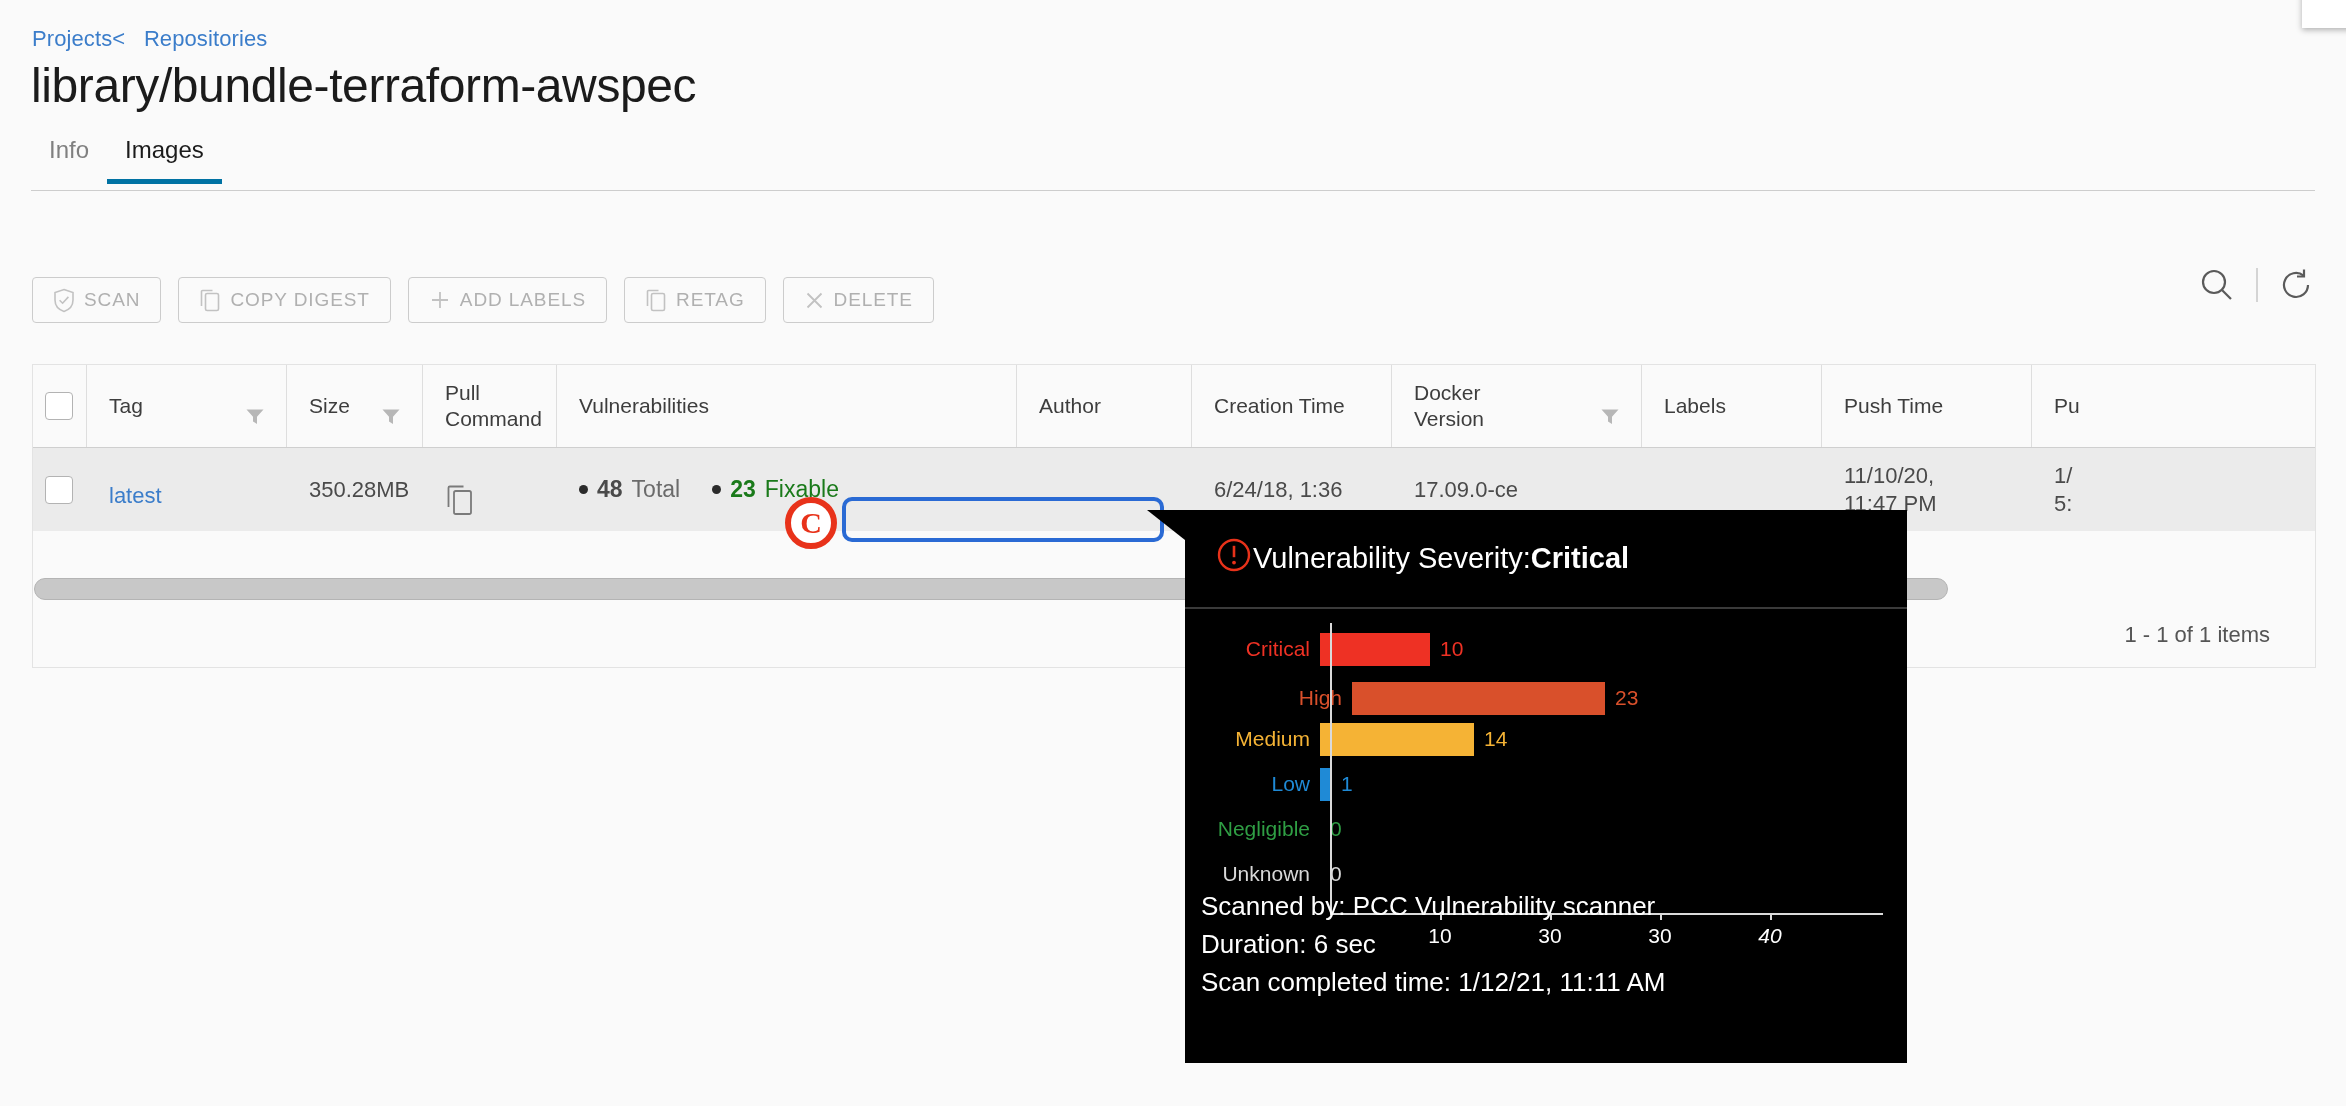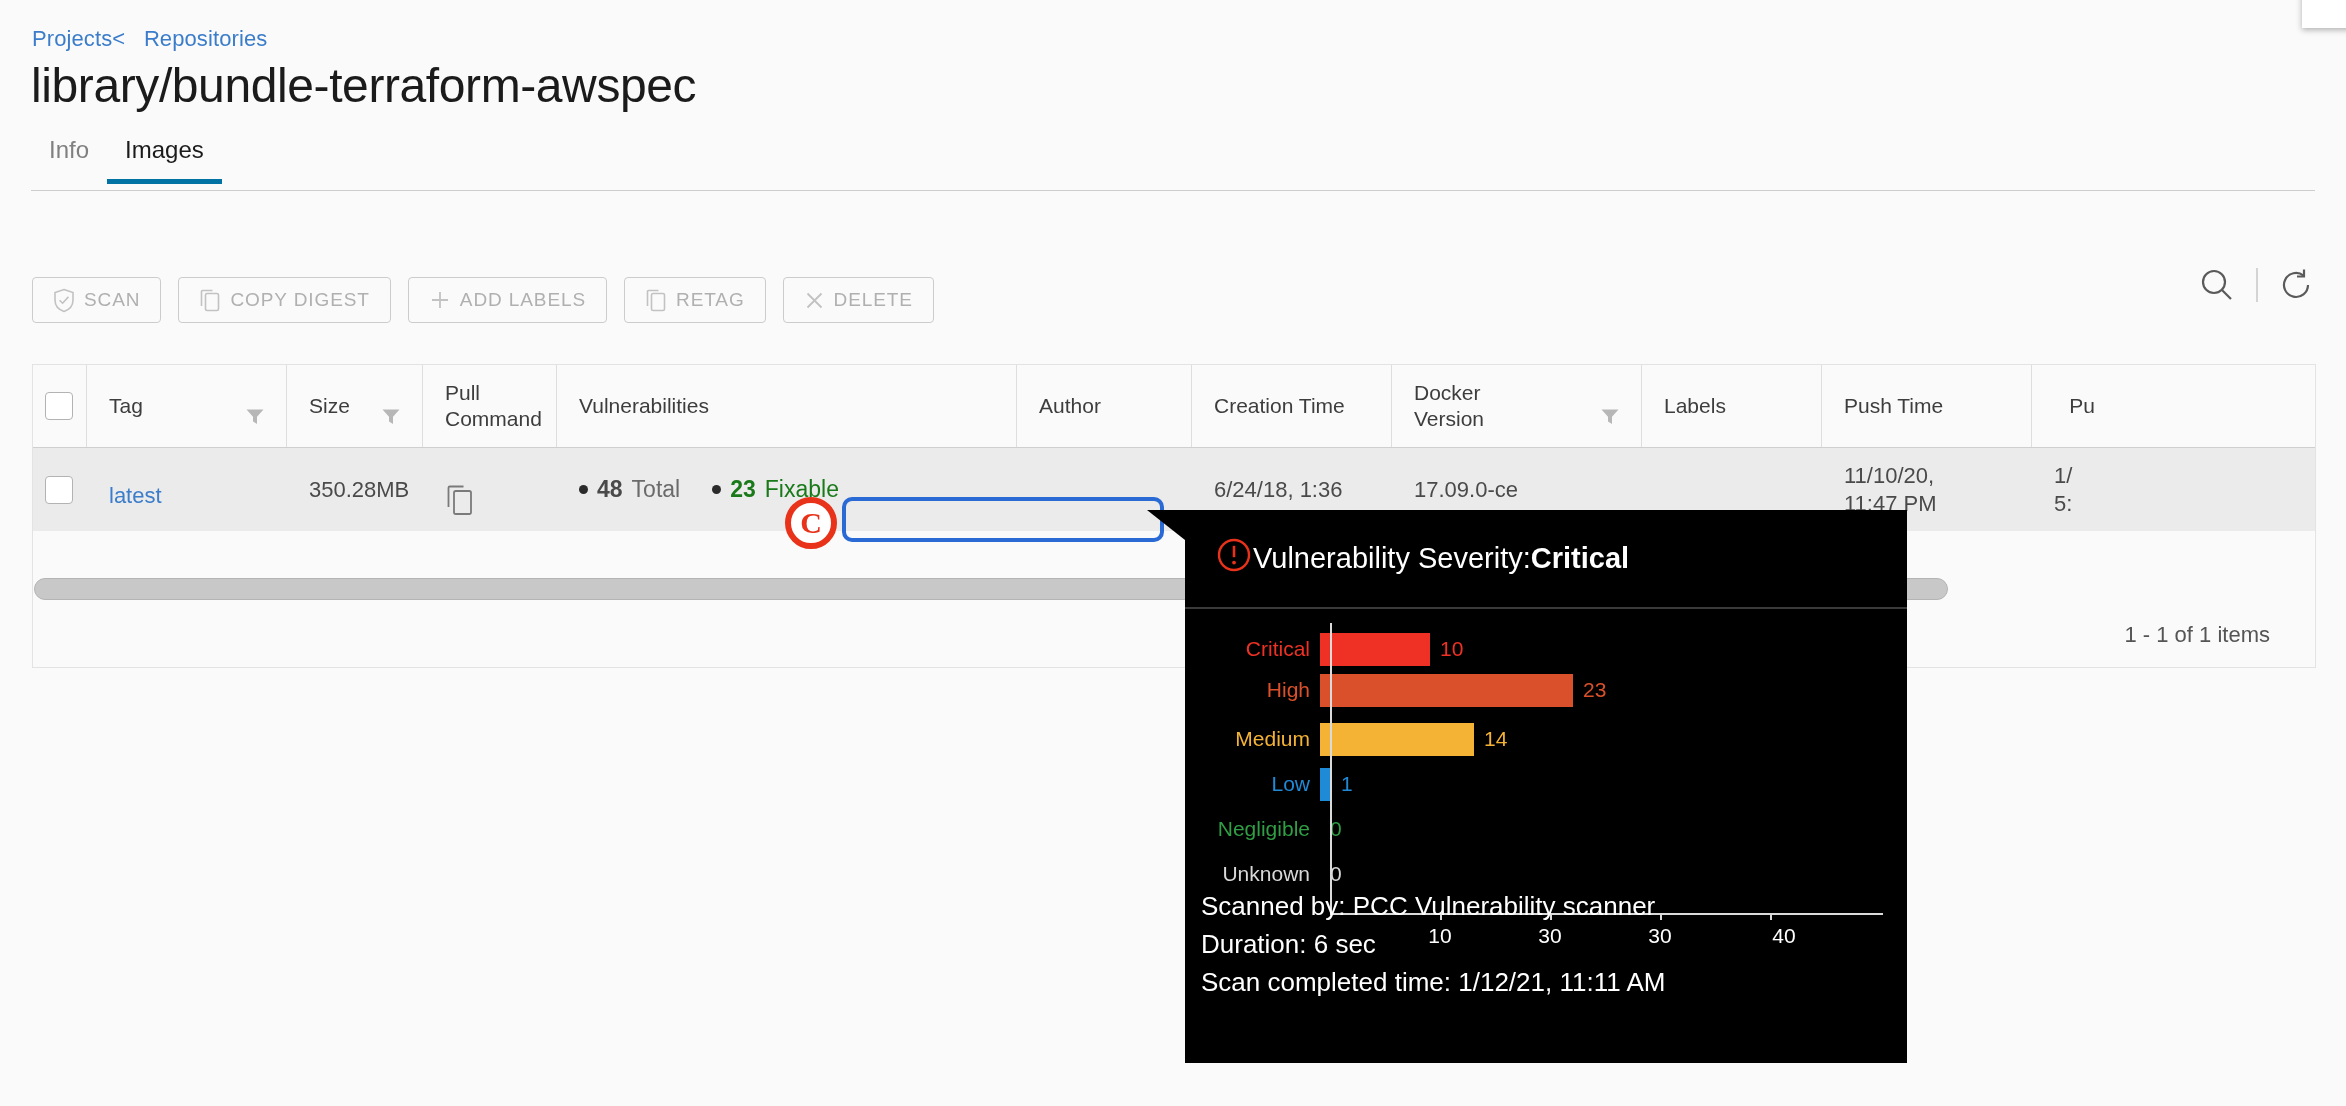--- a/index.html
+++ b/index.html
@@ -85,21 +85,21 @@
   .thead {
     display: flex; height: 83px; background: #fafafa;
     border-bottom: 1px solid #cfcfcf;
   }
   .th {
     display: flex; align-items: center; justify-content: flex-start;
     font-size: 21px; color: #3d3d3d; padding: 0 22px;
     border-right: 1px solid #dedede; position: relative;
     white-space: pre-line; line-height: 1.22;
   }
-  .th:last-child { border-right: none; justify-content: center; }
+  .th:last-child { border-right: none; }
   .th .filter-icon { position: absolute; right: 20px; top: 50%; transform: translateY(-50%); }
 
   .trow {
     display: flex; height: 83px; background: #ebebeb;
     align-items: center;
   }
   .td {
     display: flex; align-items: center; font-size: 22px; color: #4a4a4a;
     padding: 0 22px; height: 83px; white-space: pre-line; line-height: 1.25;
   }
@@ -430,21 +430,21 @@
       <span class="sev-strong">Critical</span>
     </div>
 
     <div class="tt-chart">
       <div class="chart-inner" id="chart-inner">
           <div class="bar-row" style="top: 8px;">
             <div class="bar-label" style="color: rgb(238, 49, 36);">Critical</div>
             <div class="bar-rect" style="width: 110px; background: rgb(238, 49, 36);"></div>
             <div class="bar-value" style="color: rgb(238, 49, 36);">10</div>
           </div>
-          <div class="bar-row" style="top: 49px;">
+          <div class="bar-row" style="top: 57px; margin-left: 32px;">
             <div class="bar-label" style="color: rgb(217, 80, 43);">High</div>
             <div class="bar-rect" style="width: 253px; background: rgb(217, 80, 43);"></div>
             <div class="bar-value" style="color: rgb(217, 80, 43);">23</div>
           </div>
           <div class="bar-row" style="top: 98px;">
             <div class="bar-label" style="color: rgb(245, 179, 53);">Medium</div>
             <div class="bar-rect" style="width: 154px; background: rgb(245, 179, 53);"></div>
             <div class="bar-value" style="color: rgb(245, 179, 53);">14</div>
           </div>
           <div class="bar-row" style="top: 143px;">
@@ -464,21 +464,21 @@
           </div>
           <div class="axis-line" style="left: 145px; top: 2px; width: 2px; height: 290px;"></div>
           <div class="axis-line" style="left: 145px; top: 292px; height: 2px; width: 553px;"></div>
           <div class="axis-line" style="left: 255px; top: 292px; width: 2px; height: 7px;"></div>
           <div class="axis-tick-lbl" style="left: 255px; top: 303px;">10</div>
           <div class="axis-line" style="left: 365px; top: 292px; width: 2px; height: 7px;"></div>
           <div class="axis-tick-lbl" style="left: 365px; top: 303px;">30</div>
           <div class="axis-line" style="left: 475px; top: 292px; width: 2px; height: 7px;"></div>
           <div class="axis-tick-lbl" style="left: 475px; top: 303px;">30</div>
           <div class="axis-line" style="left: 585px; top: 292px; width: 2px; height: 7px;"></div>
-          <div class="axis-tick-lbl" style="left: 599px; top: 303px;">40</div>
+          <div class="axis-tick-lbl" style="left: 585px; top: 303px; font-style: italic;">40</div>
         </div>
     </div>
 
     <div class="tt-footer">
       <div>Scanned by: PCC Vulnerability scanner</div>
       <div>Duration: 6 sec</div>
       <div>Scan completed time: 1/12/21, 11:11 AM</div>
     </div>
   </div>
 

